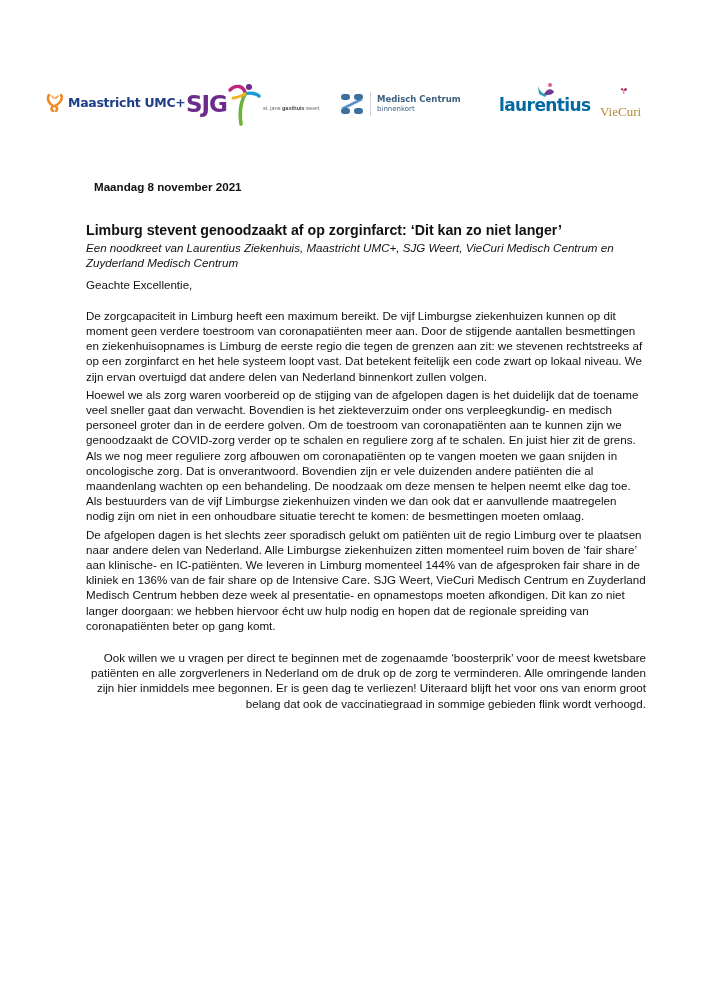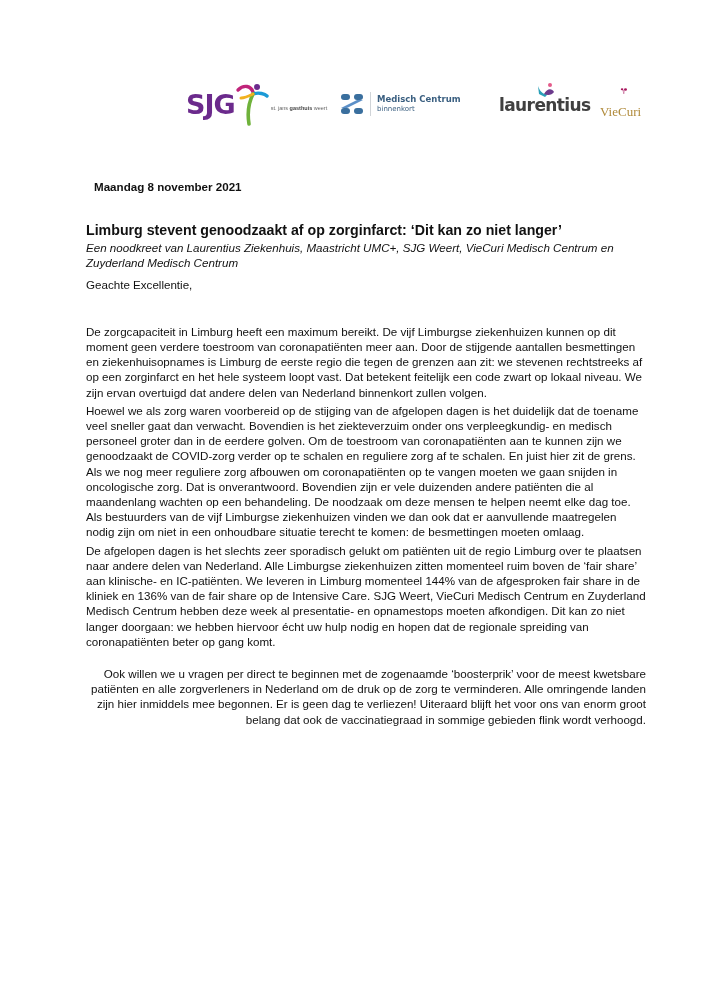--- a/index.html
+++ b/index.html
@@ -35,21 +35,21 @@
       font-weight: bold;
       font-size: 12.5px;
       color: #1f3e8a;
       letter-spacing: -0.3px;
     }
     
     .logo-sjg { left: 186px; top: 82px; height: 44px; }
     .logo-sjg .sjg {
       font-family: "DejaVu Sans", sans-serif;
       font-weight: bold;
-      font-size: 27px;
+      font-size: 23px;
       color: #6b2a8c;
       letter-spacing: -1px;
     }
     .logo-sjg .mark { width: 34px; height: 44px; margin-left: 0px; }
     .logo-sjg .sub {
       font-family: "Liberation Sans", sans-serif;
       font-size: 5.5px;
       color: #666;
       margin-left: 2px;
       margin-top: 8px;
@@ -71,21 +71,21 @@
       font-size: 7px;
       color: #3a5f80;
     }
     
     .logo-lau { left: 499px; top: 82px; height: 40px; flex-direction: column; align-items: center; }
     .logo-lau .mark { width: 22px; height: 16px; }
     .logo-lau .txt {
       font-family: "DejaVu Sans", sans-serif;
       font-weight: bold;
       font-size: 17px;
-      color: #404040;
+      color: #0369a1;
       letter-spacing: -0.6px;
       line-height: 1;
       margin-top: -1px;
     }
     
     .logo-vie { left: 606px; top: 88px; height: 32px; flex-direction: column; }
     .logo-vie .mark { width: 30px; height: 28px; }
     .logo-vie .txt {
       font-family: "Liberation Serif", "DejaVu Serif", serif;
       font-size: 13px;
@@ -118,29 +118,37 @@
     .subtitle {
       font-style: italic;
       margin: 1px 0 0 0;
     }
     .salutation {
       margin: 6px 0 0 0;
     }
     .para {
       margin: 15px 0 0 0;
     }
-    .para.first { margin-top: 32px; }
+    .para.first { margin-top: 16px; }
     .para.gap { margin-top: 3px; }
     .para.gap-lg { margin-top: 17px; text-align: right; }
   </style>
 </head>
 <body>
 
 <div class="logos">
 
+  <div class="logo logo-mumc">
+    <svg class="mark" viewBox="0 0 18 20">
+      <path d="M3 3 C1 6, 2 11, 7 14 C5 16, 5 18, 7 19" stroke="#f08a24" stroke-width="2.6" fill="none" stroke-linecap="round"></path>
+      <path d="M15 3 C17 6, 15 11, 9 14 C11 15, 12 17, 10 19" stroke="#f08a24" stroke-width="2.6" fill="none" stroke-linecap="round"></path>
+      <path d="M6 4 C7 7, 10 7, 12 4" stroke="#f4a04a" stroke-width="1.6" fill="none" stroke-linecap="round"></path>
+    </svg>
+    <span class="txt">Maastricht UMC+</span>
+  </div>
 
   <div class="logo logo-sjg">
     <span class="sjg">SJG</span>
     <svg class="mark" viewBox="0 0 34 44">
       <path d="M3 8 C9 2, 16 4, 18 10" stroke="#c0247a" stroke-width="3.4" fill="none" stroke-linecap="round"></path>
       <circle cx="22" cy="5" r="3" fill="#6b2a8c"></circle>
       <path d="M18 12 C24 10, 30 12, 32 14" stroke="#1b9ad6" stroke-width="3.4" fill="none" stroke-linecap="round"></path>
       <path d="M18 12 C14 20, 12 30, 14 42" stroke="#6fb23b" stroke-width="3.6" fill="none" stroke-linecap="round"></path>
       <path d="M6 16 C10 16, 14 14, 18 12" stroke="#f2b21e" stroke-width="3" fill="none" stroke-linecap="round"></path>
     </svg>

